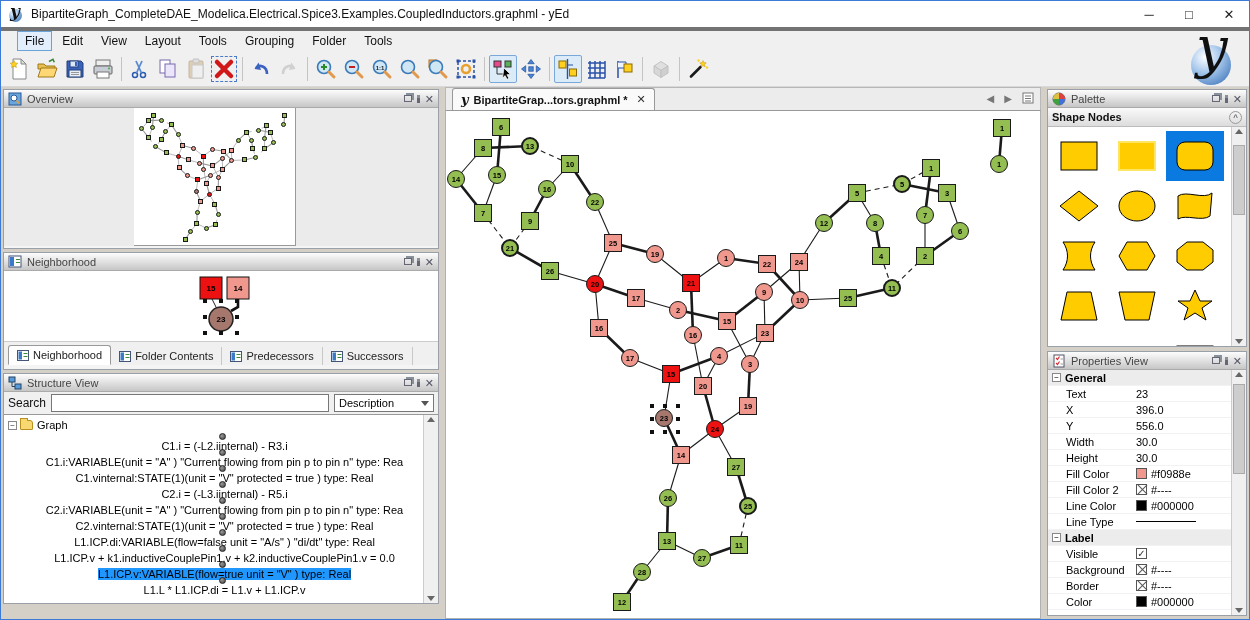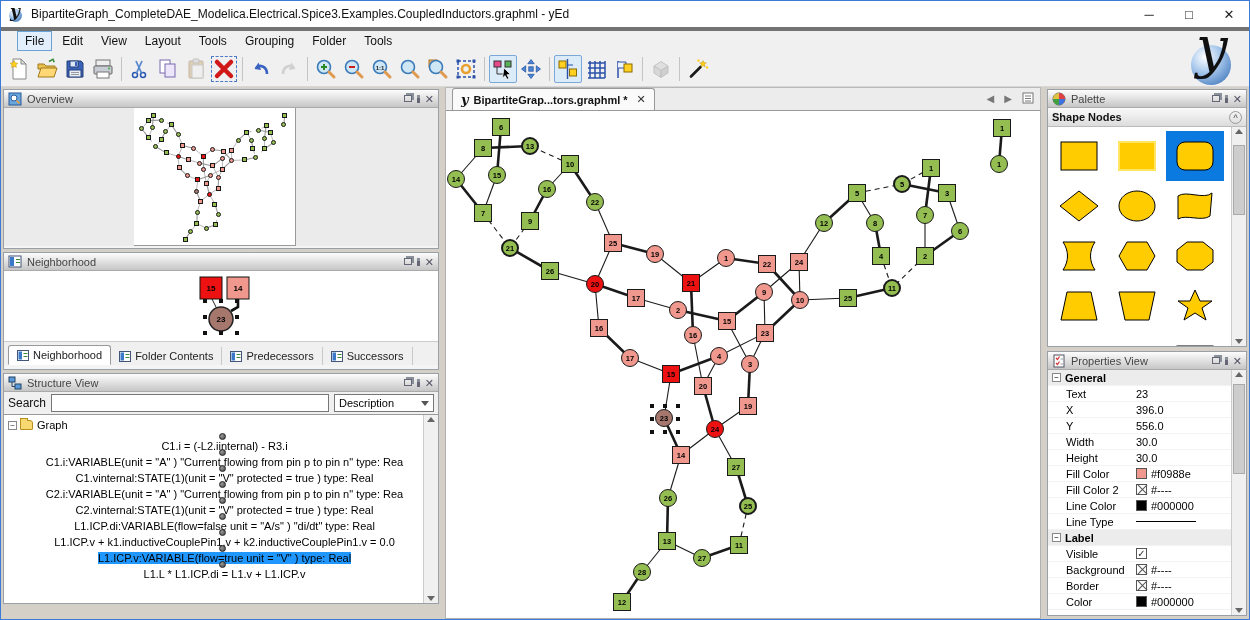--- a/index.html
+++ b/index.html
@@ -606,20 +606,24 @@
               <div class="tree-row tree-item">
                 <span class="bullet"></span>
                 <span class="label">C1.i:VARIABLE(unit = "A" )  "Current flowing from pin p to pin n" type: Rea</span>
               </div>
               <div class="tree-row tree-item">
                 <span class="bullet"></span>
                 <span class="label">C1.vinternal:STATE(1)(unit = "V" protected = true )  type: Real</span>
               </div>
               <div class="tree-row tree-item">
                 <span class="bullet"></span>
+                <span class="label">C2.i = (-L3.iinternal) - R5.i</span>
+              </div>
+              <div class="tree-row tree-item">
+                <span class="bullet"></span>
                 <span class="label">C2.i:VARIABLE(unit = "A" )  "Current flowing from pin p to pin n" type: Rea</span>
               </div>
               <div class="tree-row tree-item">
                 <span class="bullet"></span>
                 <span class="label">C2.vinternal:STATE(1)(unit = "V" protected = true )  type: Real</span>
               </div>
               <div class="tree-row tree-item">
                 <span class="bullet"></span>
                 <span class="label">L1.ICP.di:VARIABLE(flow=false unit = "A/s" )  "di/dt" type: Real</span>
               </div>

